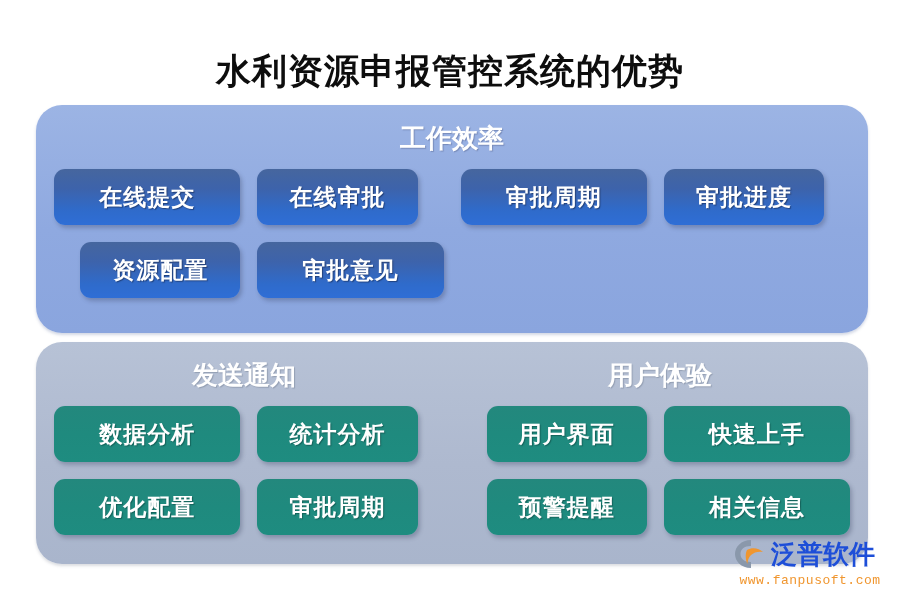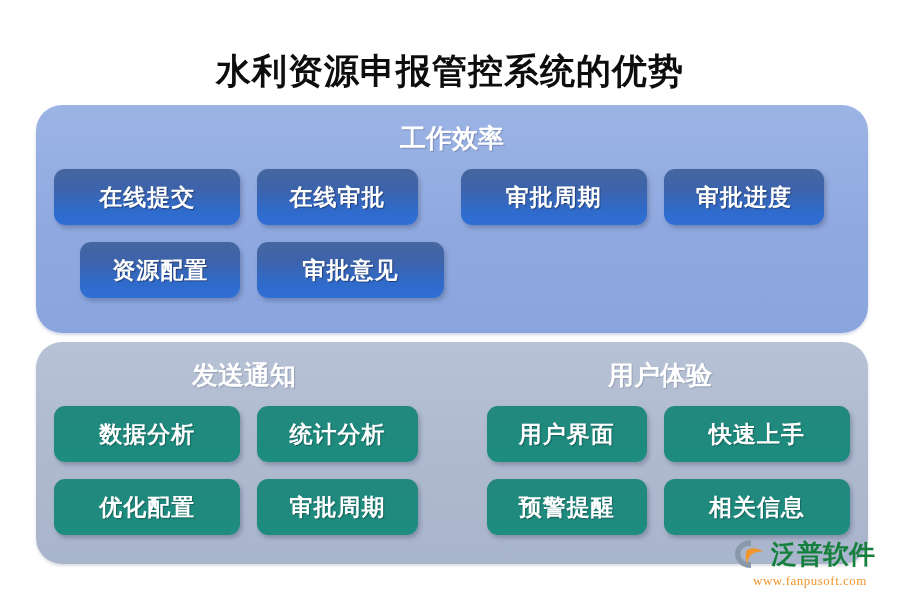--- a/index.html
+++ b/index.html
@@ -135,30 +135,30 @@
   }
   .logo-mark {
     width: 34px;
     height: 32px;
     margin-right: 3px;
     flex: none;
   }
   .logo-name {
     font-size: 26px;
     font-weight: bold;
-    color: #15803d;
+    color: #1d4ed8;
     font-family: "DejaVu Sans", "Liberation Sans", sans-serif;
     letter-spacing: 0px;
     line-height: 1;
     white-space: nowrap;
   }
   .logo-url {
     font-size: 13px;
     color: #f0962f;
-    font-family: Liberation Serif, serif;
+    font-family: Liberation Mono, monospace;
     letter-spacing: 0.5px;
     text-align: center;
     margin-top: 1px;
     white-space: nowrap;
   }
 </style>
 </head>
 <body>
 
 <div class="page">

